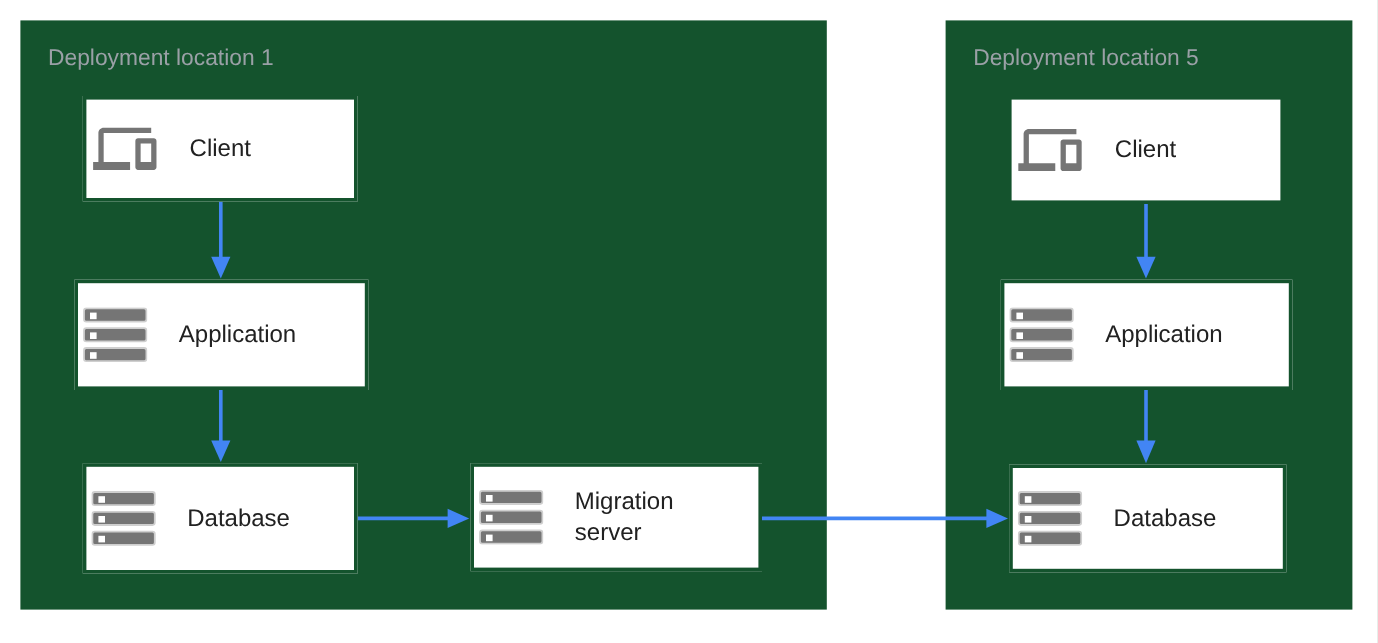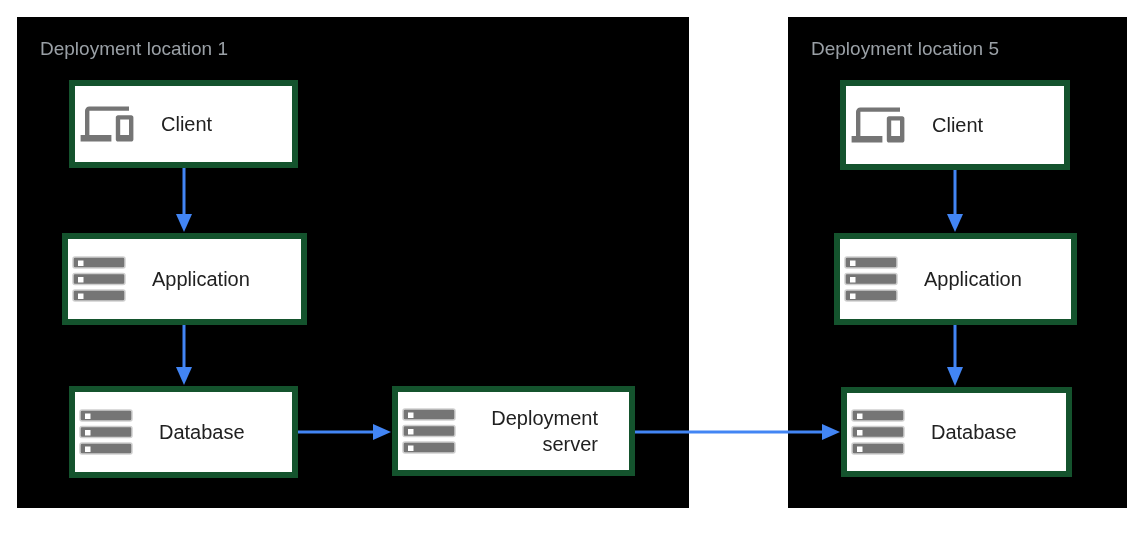--- a/index.html
+++ b/index.html
@@ -12,41 +12,40 @@
     position: relative;
     width: 1148px;
     height: 536px;
     background: #ffffff;
     overflow: hidden;
   }
   .region {
     position: absolute;
     top: 17px;
     height: 491px;
-    background: #000000;
+    background: #14532d;
   }
   .region-1 { left: 17px;  width: 672px; }
   .region-2 { left: 788px; width: 339px; }
   .region-label {
     position: absolute;
     left: 23px;
     top: 21px;
     font-size: 19px;
     color: #9aa0a6;
     white-space: nowrap;
   }
   .node {
     position: absolute;
     background: #ffffff;
-    border: 6px solid #14532d;
+    border: 3px solid #14532d;
     box-sizing: border-box;
     display: flex;
     align-items: center;
     padding-left: 4px;
-    text-align: right;
   }
   .node .icon {
     flex: 0 0 auto;
     display: flex;
     align-items: center;
     justify-content: center;
   }
   .node-label {
     margin-left: 26px;
     font-size: 20px;
@@ -156,21 +155,21 @@
             <rect x="1" y="17.5" width="52" height="11" rx="2"></rect>
             <rect x="1" y="34" width="52" height="11" rx="2"></rect>
         </g>
         <g fill="#ffffff">
             <rect x="6" y="4.5" width="5.5" height="5.5"></rect>
             <rect x="6" y="21" width="5.5" height="5.5"></rect>
             <rect x="6" y="37.5" width="5.5" height="5.5"></rect>
           </g>
       </svg>
     </span>
-    <span class="node-label wrap">Deployment server</span>
+    <span class="node-label wrap">Migration server</span>
   </div>
 
   <div class="node node-client-2">
     <span class="icon">
       <svg width="56" height="44" viewBox="0 2 24 20">
           <path fill="#757575" d="M4 6h18V4H4c-1.1 0-2 .9-2 2v11H0v3h14v-3H4V6zm19 2h-6c-.55 0-1 .45-1 1v10c0 .55.45 1 1 1h6c.55 0 1-.45 1-1V9c0-.55-.45-1-1-1zm-1 9h-4v-7h4v7z"></path>
         </svg>
     </span>
     <span class="node-label">Client</span>
   </div>

